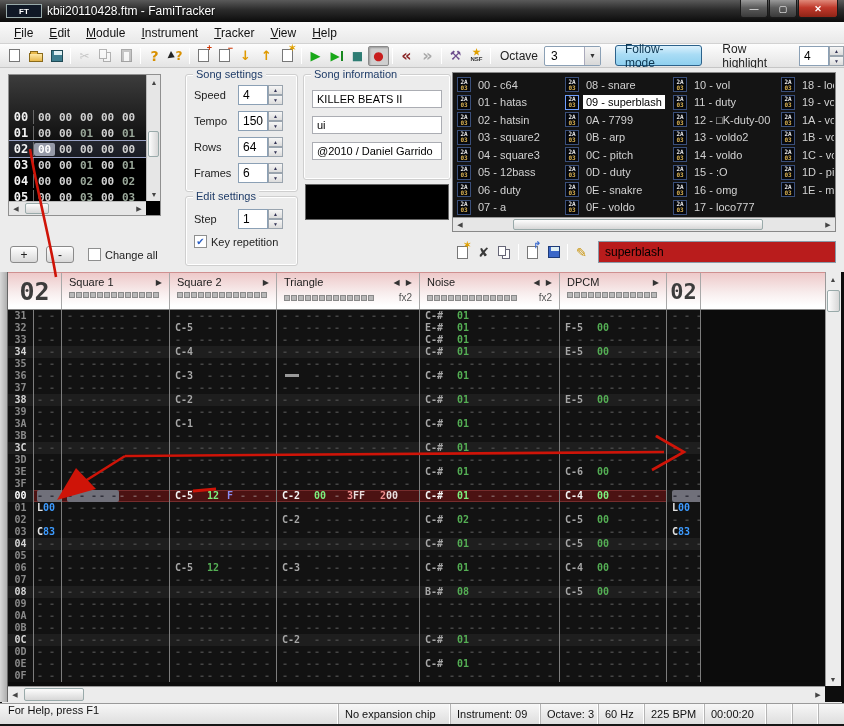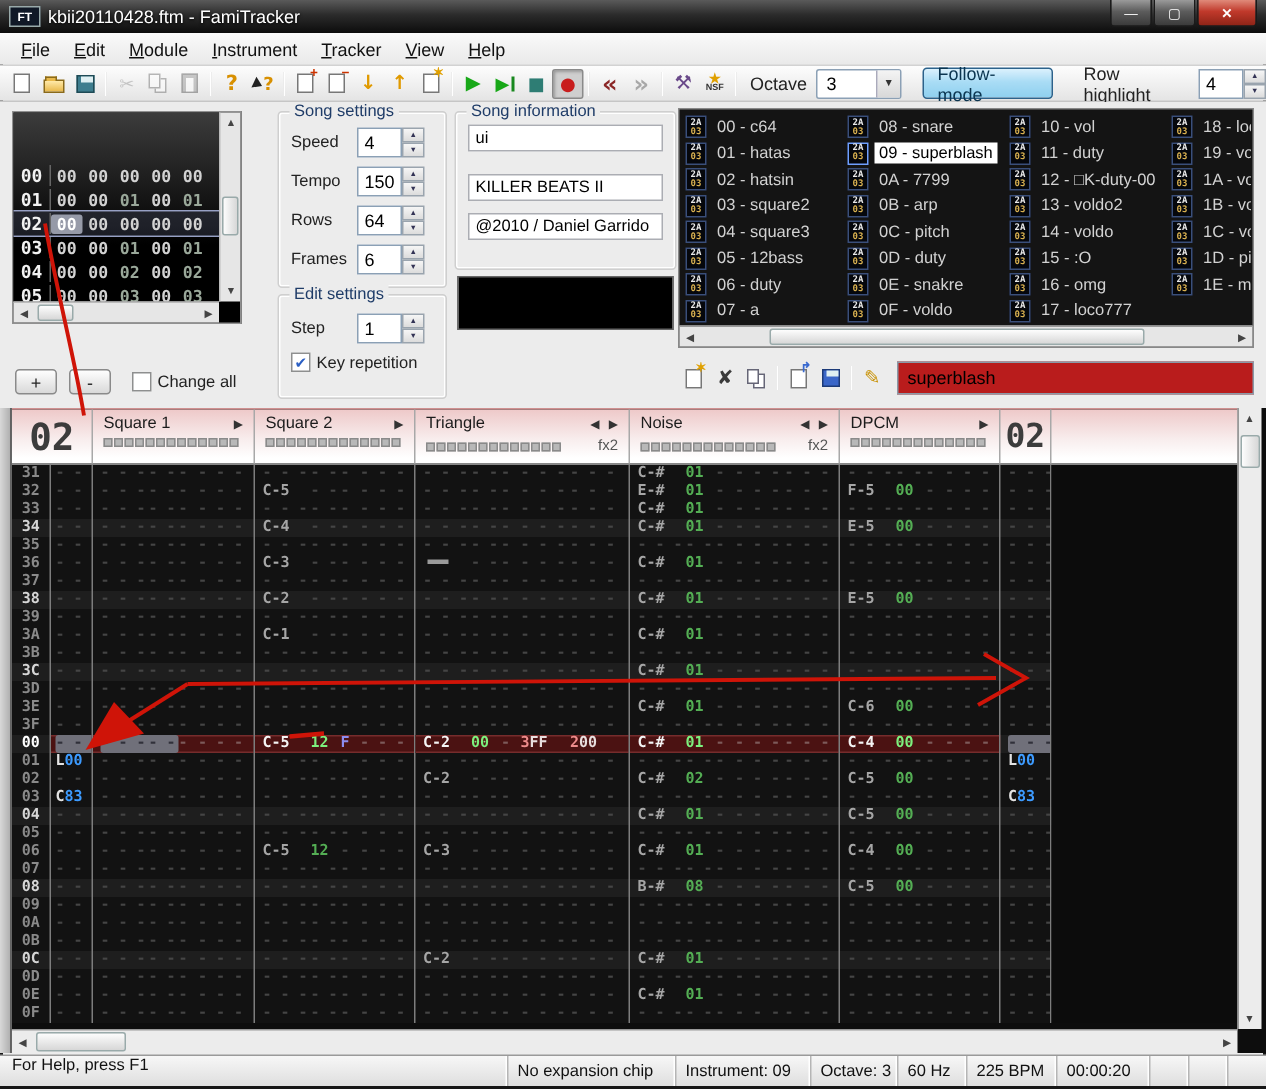--- a/index.html
+++ b/index.html
@@ -3,21 +3,21 @@
 <meta charset="utf-8">
 <style>
   html,body{margin:0;padding:0;background:#888;}
   *{box-sizing:border-box;}
   .window{position:relative;width:844px;height:726px;background:#ececec;
     font-family:"Liberation Sans",sans-serif;overflow:hidden;
     box-shadow:inset 0 0 0 2px #161616;}
   
   .titlebar{position:absolute;left:0;top:0;right:0;height:22px;
     background:linear-gradient(#5a5a5a,#2b2b2b 45%,#0c0c0c);display:flex;align-items:center;color:#fff;}
-  .app-ico{width:21px;height:14px;margin:0 5px 0 6px;background:#101826;border:1px solid #9aa;
+  .app-ico{width:36px;height:14px;margin:0 5px 0 6px;background:#101826;border:1px solid #9aa;
     color:#fff;font-size:8px;font-weight:bold;display:flex;align-items:center;justify-content:center;text-align:center;}
   .titletext{font-size:12px;text-shadow:0 1px 2px #000;}
   .winbtns{margin-left:auto;display:flex;margin-right:6px;margin-top:-4px;}
   .wbtn{width:28px;height:18px;border:1px solid #1a1a1a;border-top:none;display:flex;align-items:center;
     justify-content:center;color:#fff;font-size:9px;background:linear-gradient(#9a9a9a,#5c5c5c 45%,#3a3a3a);
     border-radius:0 0 3px 3px;margin-left:1px;}
   .wbtn.close{width:40px;background:linear-gradient(#e08a7a,#c0392b 45%,#8e2417);font-weight:bold;}
   
   .menubar{position:absolute;left:0;top:22px;right:0;height:22px;background:linear-gradient(#fafafa,#e9e9e9);
     border-bottom:1px solid #d2d2d2;display:flex;align-items:center;padding-left:6px;}
@@ -407,22 +407,22 @@
         </span>
       </div>
       <div class="chk" style="margin:2px 8px">
         <span class="box">✔</span>
         <span>Key repetition</span>
       </div>
     </div>
 
     <div class="grp" style="left:303px;top:6px;width:148px;height:106px">
       <div class="gtitle">Song information</div>
+      <div style="margin:14px 8px 0 8px"><input class="txt" readonly="" value="KILLER BEATS II" style=""></div>
       <div style="margin:7px 8px 0 8px"><input class="txt" readonly="" value="ui" style=""></div>
-      <div style="margin:14px 8px 0 8px"><input class="txt" readonly="" value="KILLER BEATS II" style=""></div>
       <div style="margin:7px 8px 0 8px"><input class="txt" readonly="" value="@2010 / Daniel Garrido" style=""></div>
     </div>
 
     <div class="blackbox"></div>
 
 
     <div class="instpanel">
       <div class="instgrid" id="inst-grid">
           <div class="inst">
             <span class="iico">

